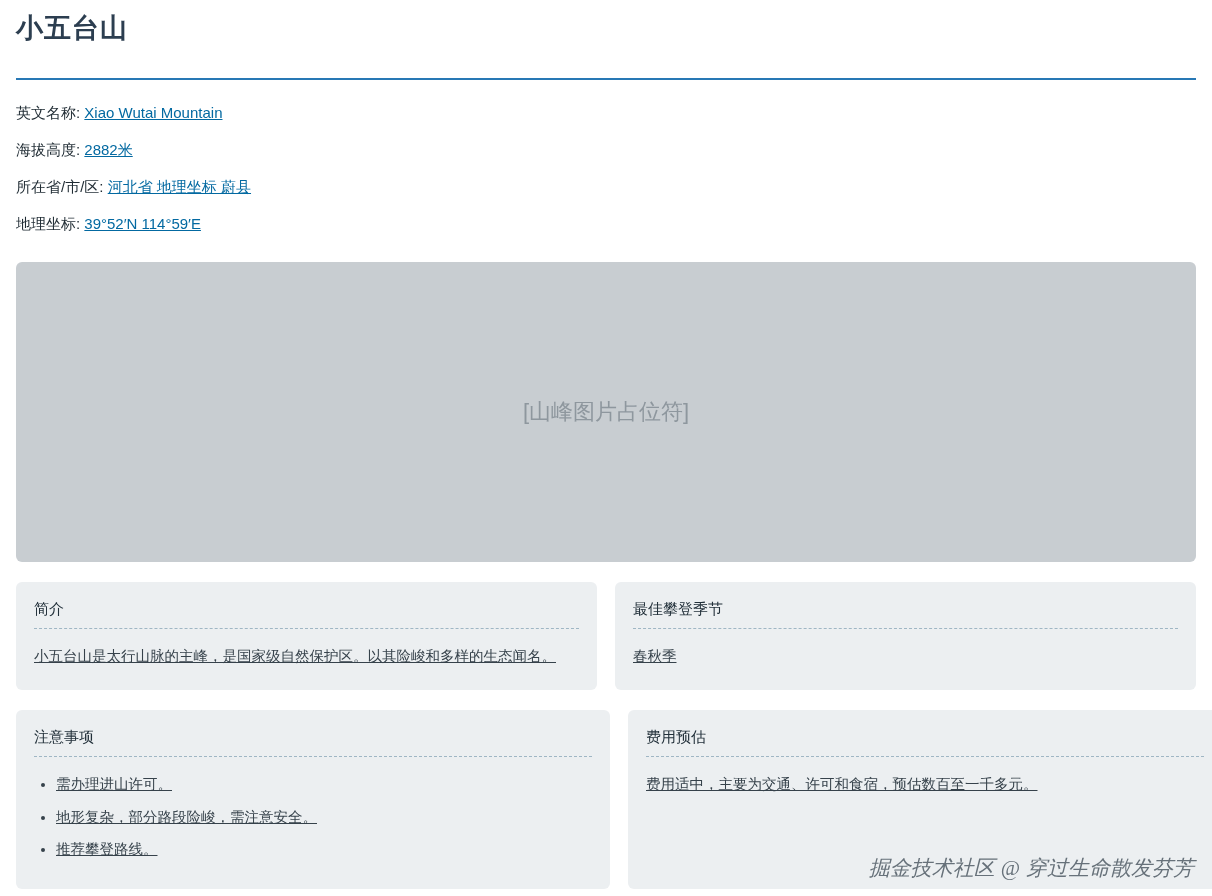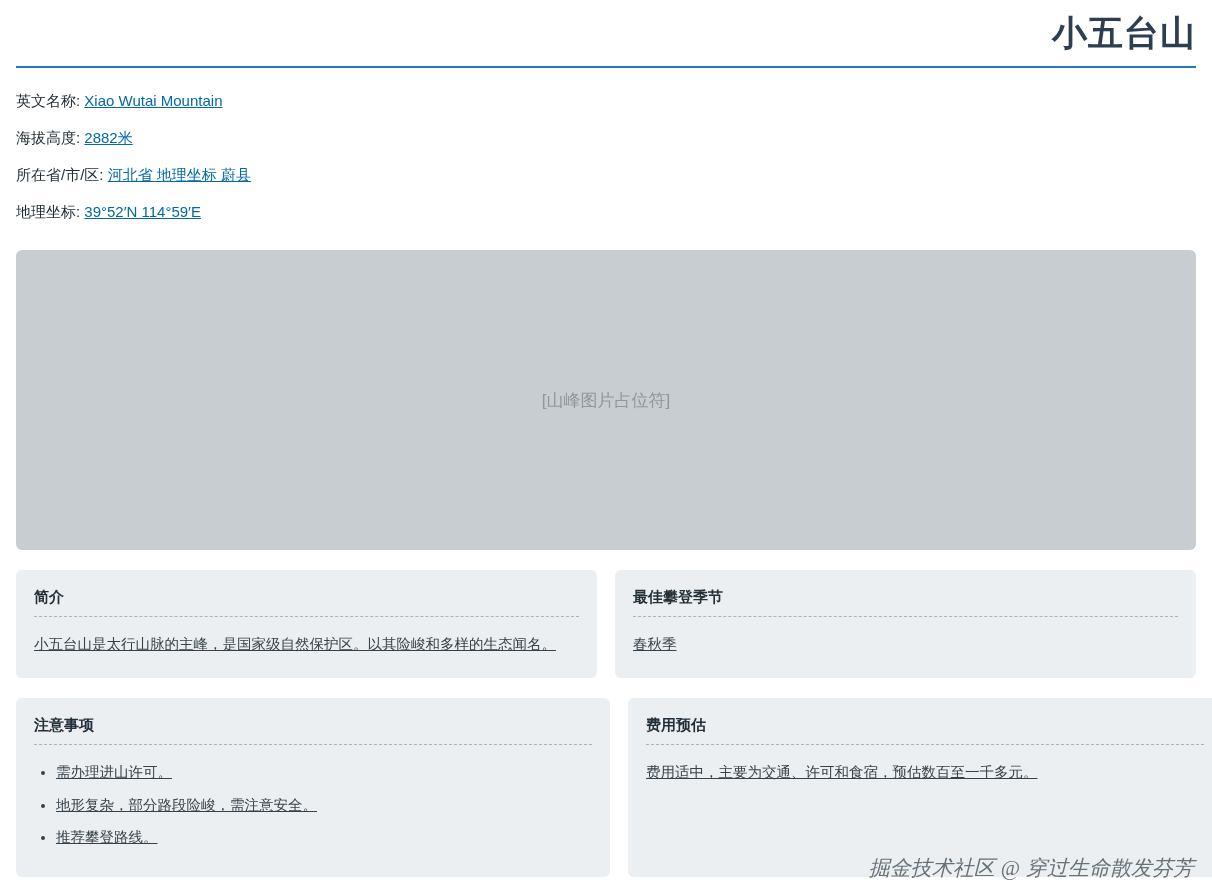--- a/index.html
+++ b/index.html
@@ -12,27 +12,26 @@
   body {
     width: 1212px;
     min-height: 896px;
     position: relative;
     overflow: hidden;
   }
   .page {
     padding: 0 16px;
   }
   .title {
-    font-size: 35px;
+    font-size: 27px;
     font-weight: bold;
     color: #2c3e50;
     letter-spacing: 1px;
-    padding: 10px 0 9px 0;
+    padding: 10px 0 32px 0;
     margin: 0;
-    text-align: right;
   }
   .title-rule {
     height: 2px;
     background: #2878b5;
     margin: 0 0 14px 0;
   }
   .meta-row {
     font-size: 15px;
     color: #333c44;
     padding: 8px 0;
@@ -48,39 +47,39 @@
   }
   .photo-placeholder {
     margin: 20px 0 0 0;
     height: 300px;
     background: #c8cdd1;
     border-radius: 6px;
     display: flex;
     align-items: center;
     justify-content: center;
     color: #8e979e;
-    font-size: 17px;
+    font-size: 22px;
   }
   .cards-row {
     display: flex;
     gap: 18px;
     margin-top: 20px;
   }
   .card {
     background: #eceff1;
     border-radius: 6px;
     padding: 18px 18px 20px 18px;
     flex: 1 1 0;
     min-width: 0;
   }
   .card.wide-left { flex: 0 0 594px; }
   .card.wide-right { flex: 0 0 594px; }
   .card-title {
     font-size: 15px;
-    font-weight: bold;
+    font-weight: normal;
     color: #22303a;
     padding-bottom: 9px;
     border-bottom: 1px dashed #9fb6c4;
     margin-bottom: 14px;
   }
   .card-body {
     font-size: 14.5px;
     line-height: 1.85;
     color: #36424b;
     text-decoration: underline;

